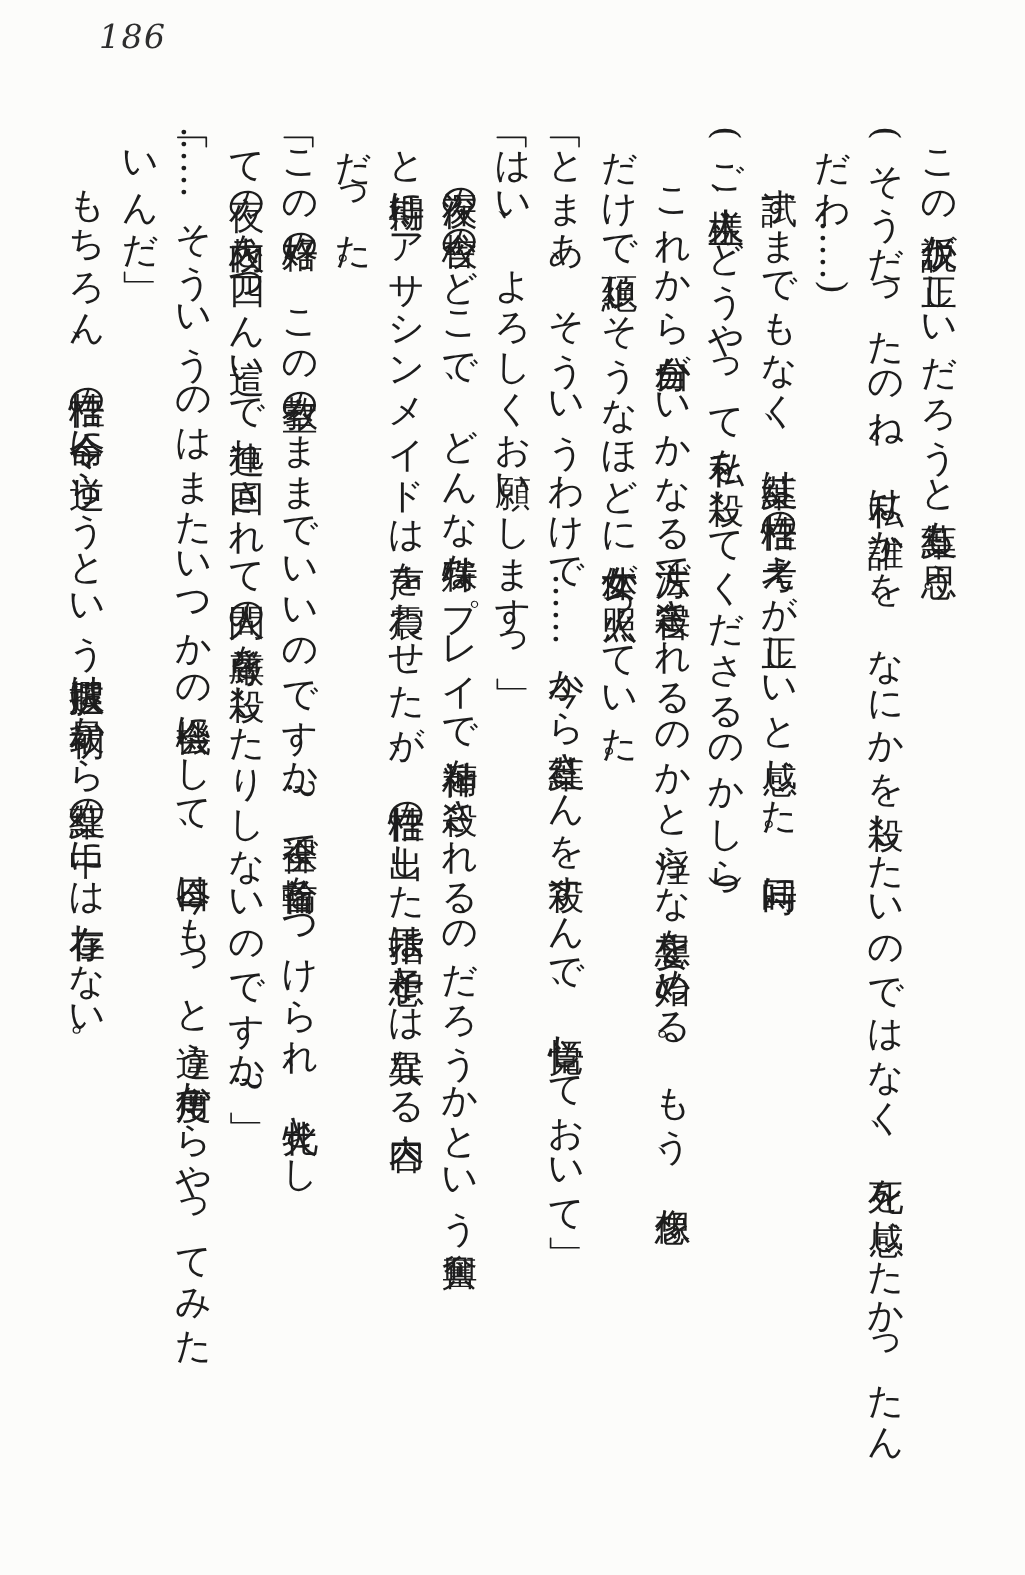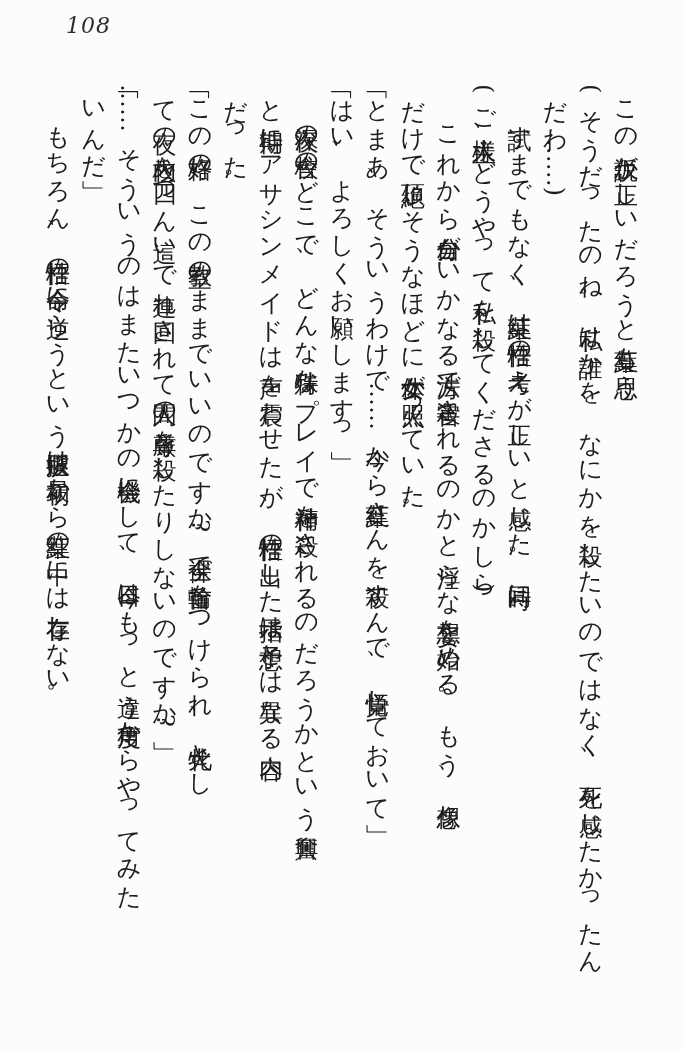--- a/index.html
+++ b/index.html
@@ -42,21 +42,21 @@
     white-space: nowrap;   
   }
   .text-block p.col.indent {
     padding-top: 25px;     
   }
 </style>
 </head>
 <body>
 
 <div class="page">
-  <div class="page-number">108</div>
+  <div class="page-number">186</div>
   <div class="text-block">
       <p class="col">この仮説が正しいだろうと紅葉も思う。</p>
       <p class="col">(そうだったのね。私は誰かを、なにかを殺したいのではなく、死を感じたかったん</p>
       <p class="col">だわ……)</p>
       <p class="col indent">試すまでもなく、紅葉は桂悟の考えが正しいと感じた。同時に、</p>
       <p class="col">(ご主人様、どうやって私を殺してくださるのかしら)</p>
       <p class="col indent">これから自分がいかなる方法で殺害されるのかと淫らな妄想を始める。もう、想像</p>
       <p class="col">だけで絶頂しそうなほどに女体が火照っていた。</p>
       <p class="col">「とまあ、そういうわけで……今から紅葉さんを殺すんで、覚悟しておいて」</p>
       <p class="col">「はい、よろしくお願いしますっ」</p>

